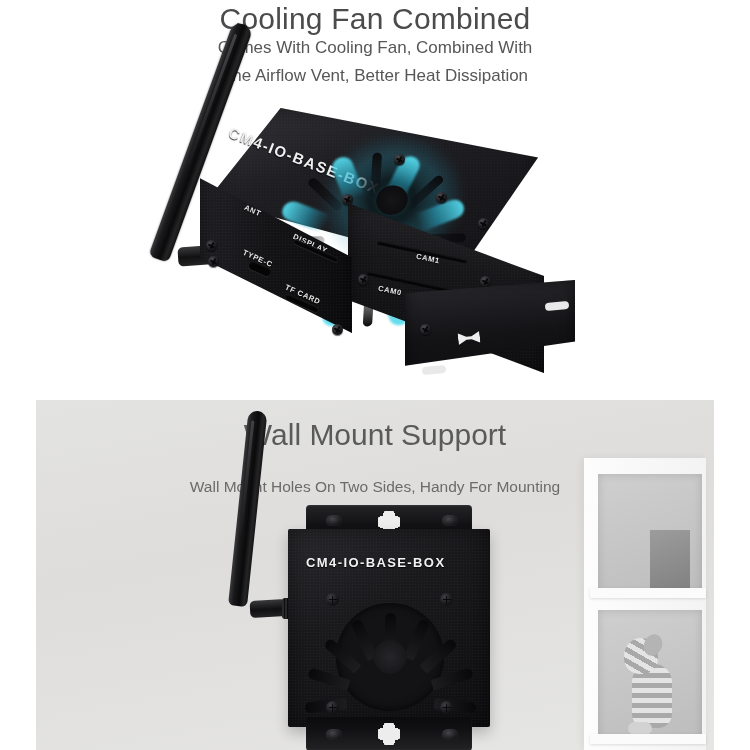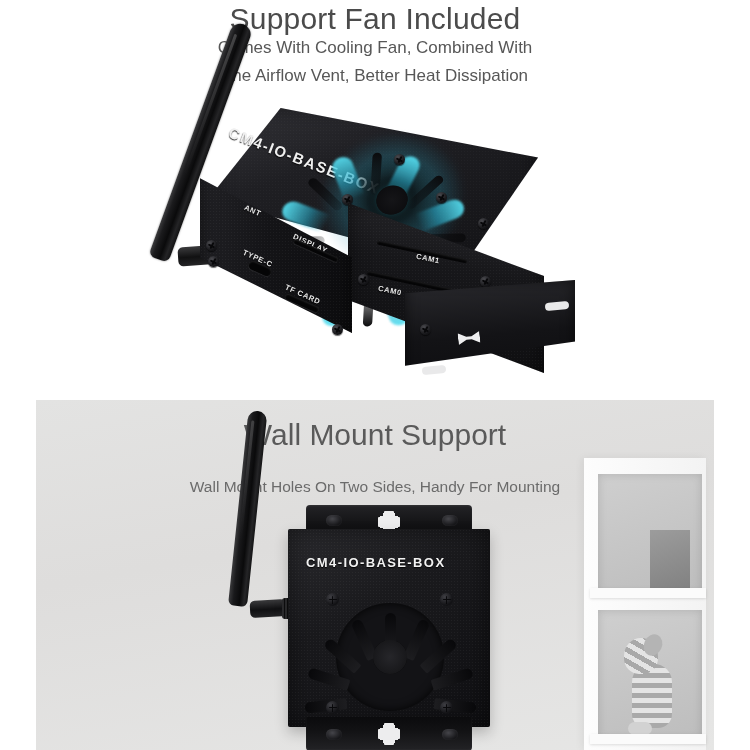--- a/index.html
+++ b/index.html
@@ -284,21 +284,21 @@
   .p2-screw::before{left:50%;top:2.5px;width:1.8px;height:8px;margin-left:-.9px;}
   .p2-screw::after{left:2.5px;top:50%;width:8px;height:1.8px;margin-top:-.9px;}
 </style>
 </head>
 <body>
 
 <div class="page">
 
   <section class="panel1">
 
-    <div class="p1-title">Support Fan Included</div>
+    <div class="p1-title">Cooling Fan Combined</div>
     <div class="p1-sub1">Comes With Cooling Fan, Combined With</div>
     <div class="p1-sub2">The Airflow Vent, Better Heat Dissipation</div>
 
     <div class="p1-ant">
       <div class="ant-rod"></div>
       <div class="ant-hinge"></div>
       <div class="ant-knurl"></div>
       <div class="ant-gold"></div>
     </div>
 

